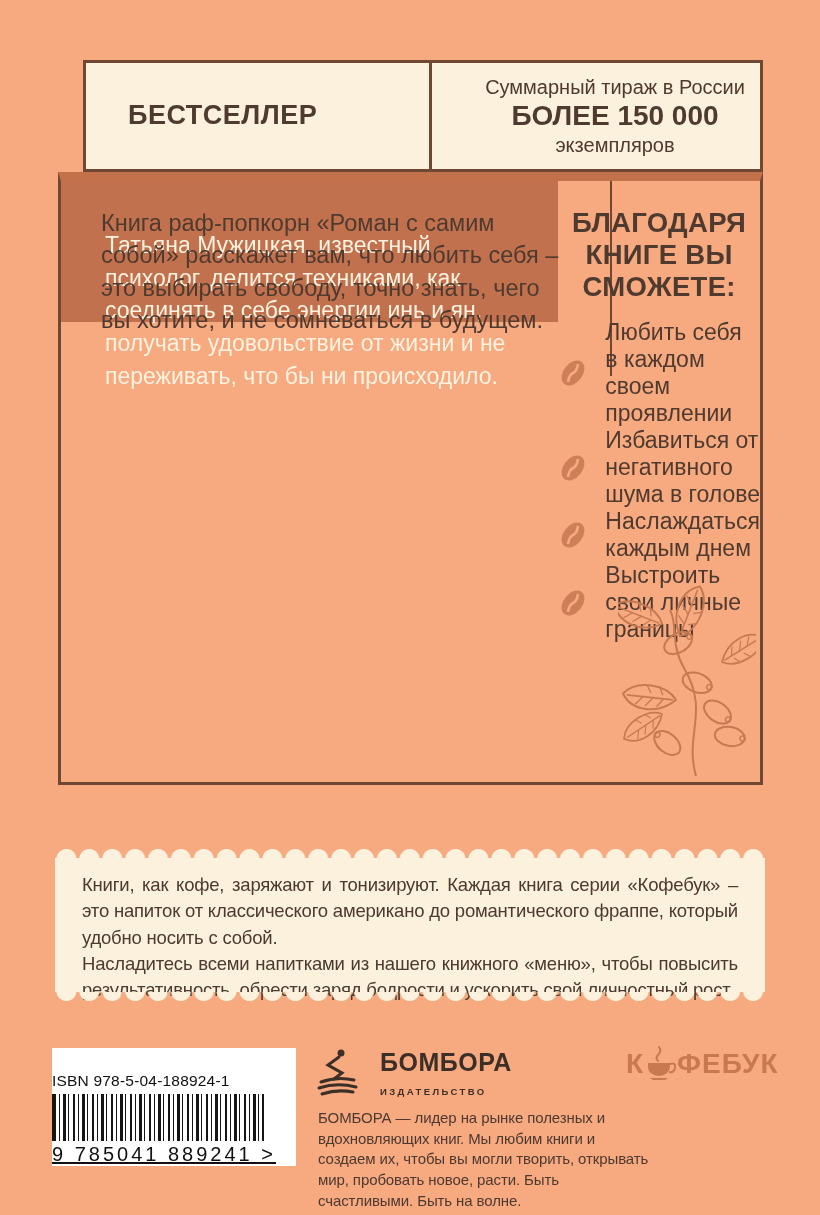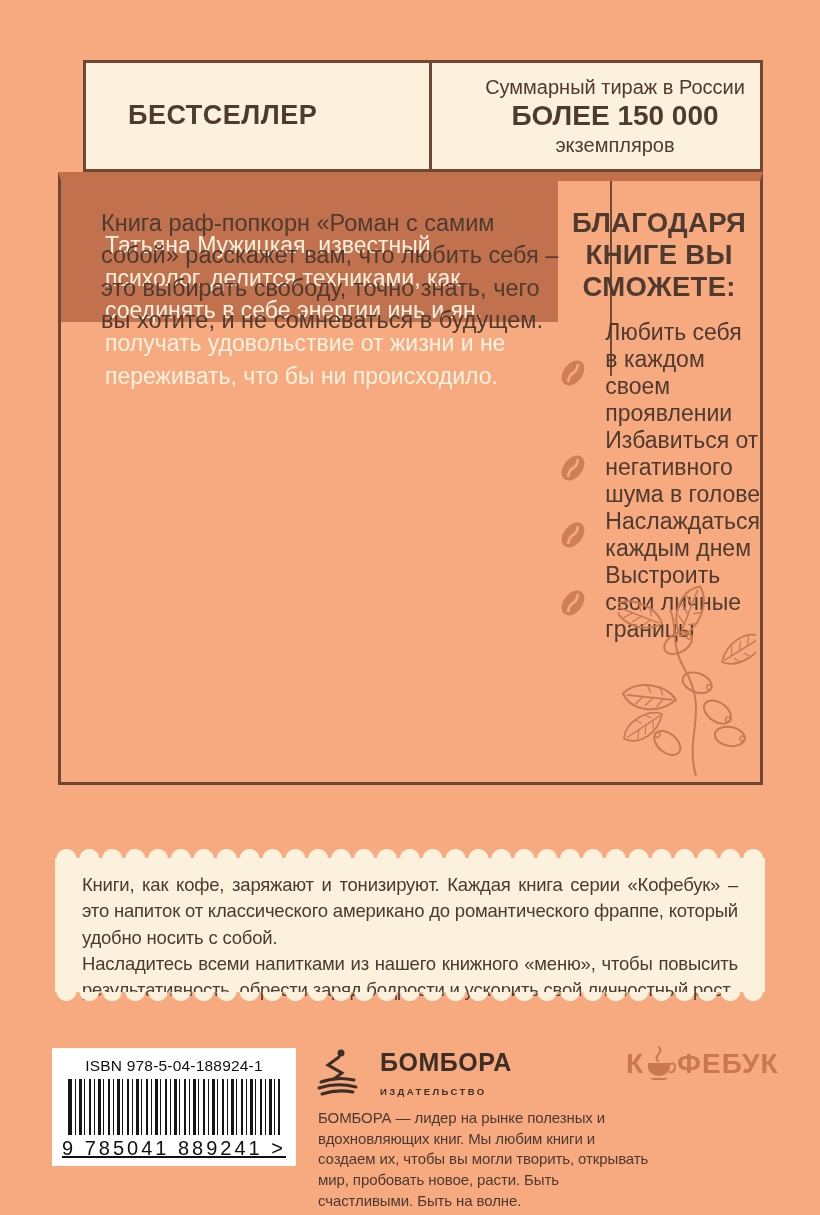--- a/index.html
+++ b/index.html
@@ -90,22 +90,22 @@
   .scallop-bottom {
     bottom: -13px;
     background: radial-gradient(circle at 11.4px -1px, #fcf1dc 9.6px, rgba(0,0,0,0) 10.4px);
     background-size: 22.9px 13px;
   }
 
   
   .barcode-box {
     position: absolute; left: 52px; top: 1048px; width: 244px; height: 118px;
     background: #ffffff; color: #111;
-    display: flex; flex-direction: column; align-items: center;
-    padding-top: 9px;
+    display: flex; flex-direction: column; 
+    padding-top: 24px;
   }
   .isbn { font-size: 15.5px; letter-spacing: .2px; }
   .bars {
     width: 212px; height: 56px; margin-top: 4px;
     background:
       repeating-linear-gradient(90deg,
         #151515 0 2px,  transparent 2px 5px,
         #151515 5px 6px, transparent 6px 9px,
         #151515 9px 12px, transparent 12px 14px,
         #151515 14px 15px, transparent 15px 19px);

